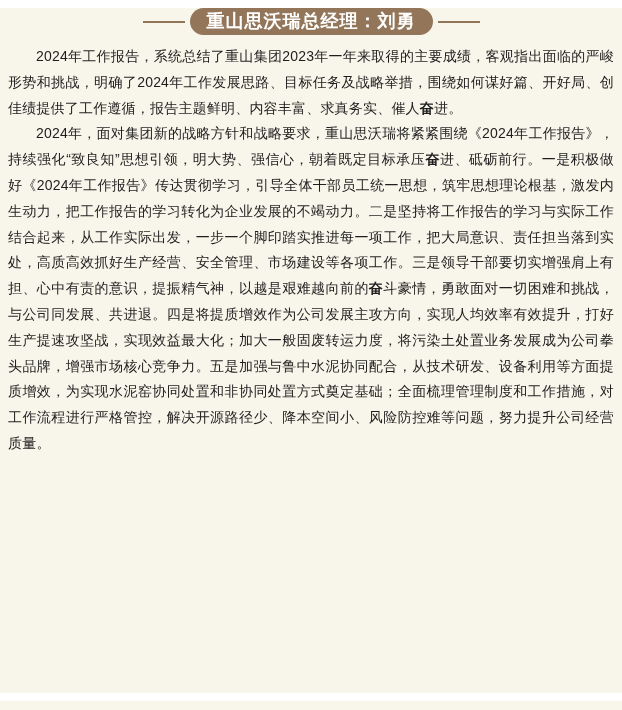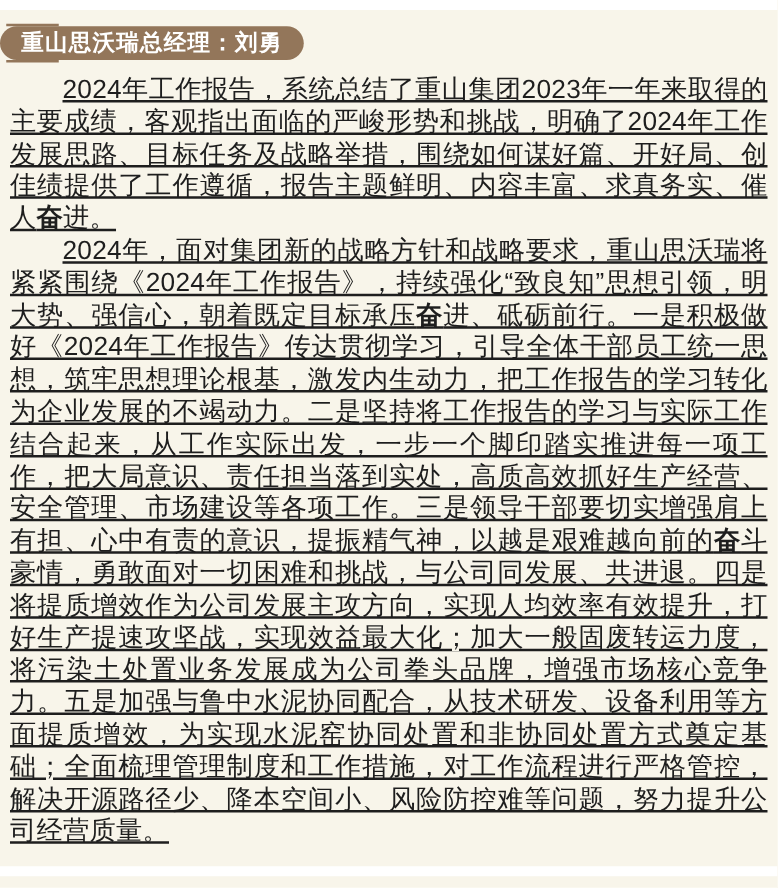--- a/index.html
+++ b/index.html
@@ -26,50 +26,47 @@
   .panel-next {
     position: absolute;
     left: 0;
     top: 701px;
     width: 622px;
     height: 9px;
     background: var(--panel_background, #f8f5ea);
   }
   .title-row {
     display: flex;
-    align-items: flex-start;
+    align-items: center;
     justify-content: center;
-    padding-top: 11px;
-    flex-direction: column;
   }
   .rule {
     width: 42px;
     height: 2px;
     background: var(--accent, #93765a);
     margin: 0 5px;
   }
   .pill {
     background: var(--accent, #93765a);
     color: var(--title_text_color, #ffffff);
     font-weight: bold;
     font-size: 18px;
     line-height: 27px;
     padding: 0 17px;
     border-radius: 15px;
     letter-spacing: 1px;
     white-space: nowrap;
   }
   .article {
     padding: 9px 8px 0 8px;
-    font-size: 21px;
+    font-size: 14px;
     line-height: 25.8px;
     color: var(--body_text_color, #1e1e1e);
     text-align: justify;
     letter-spacing: 0.2px;
-    text-decoration: underline;
   }
   .para {
     margin: 0;
     text-indent: 2em;
   }
   .para b { font-weight: bold; }
 </style>
 </head>
 <body>
 

